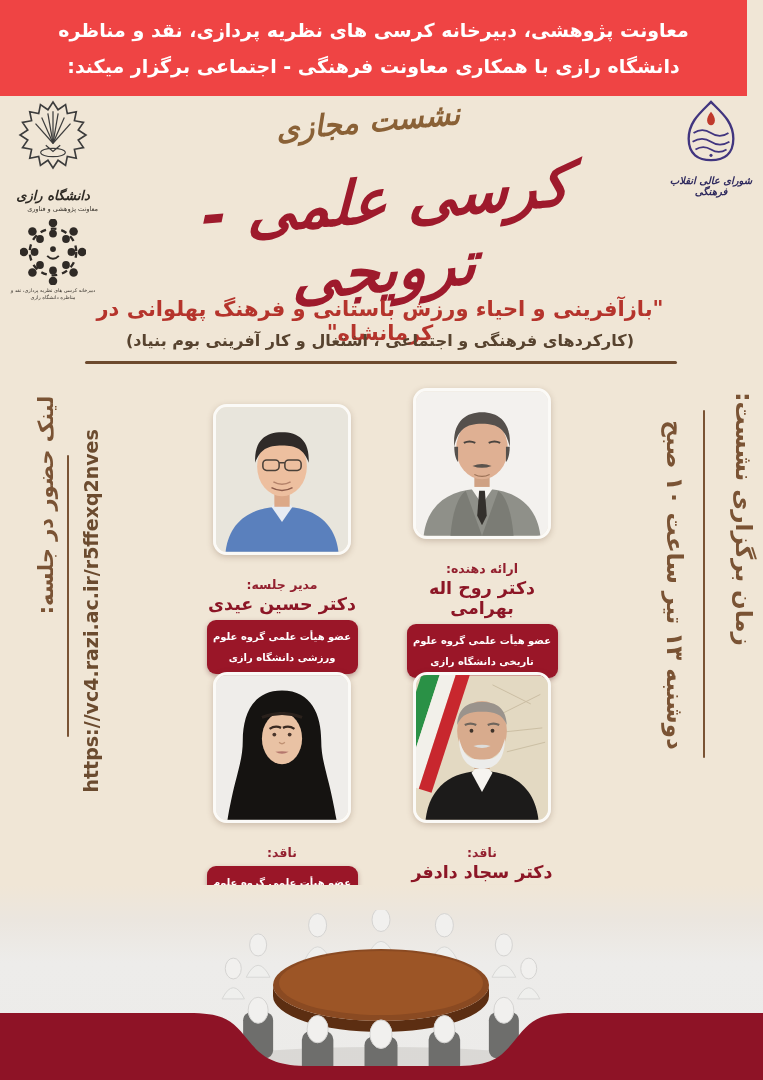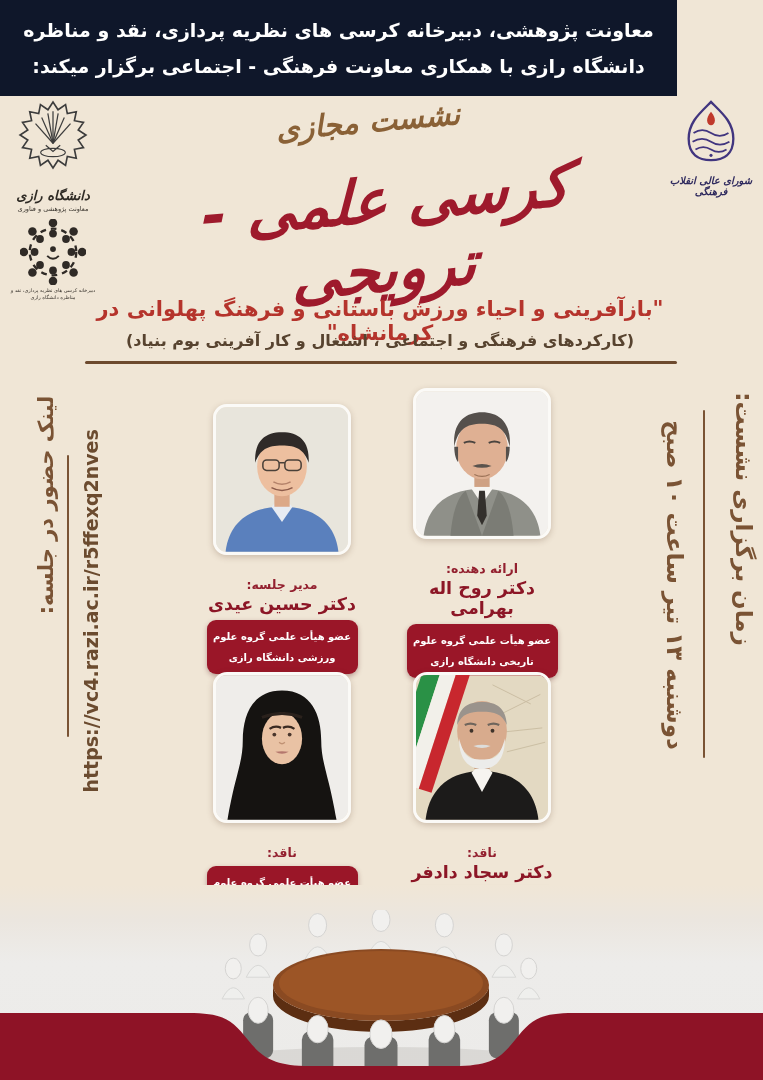--- a/index.html
+++ b/index.html
@@ -3,29 +3,29 @@
 <meta charset="utf-8">
 <style>
   html,body{margin:0;padding:0;background:#d8d4cc;}
   *{box-sizing:border-box;}
   #poster{
     position:relative;width:763px;height:1080px;margin:0 auto;overflow:hidden;
     background:#f0e6d6;font-family:"DejaVu Sans",sans-serif;
   }
   
   .header{
-    position:absolute;left:0;top:0;width:677px;height:96px;background:#0f172a;
+    position:absolute;left:0;top:0;width:747px;height:96px;background:#ef4444;
     color:#fff;text-align:center;padding-top:12px;
   }
   .header .h-line{font-weight:bold;font-size:19px;line-height:36px;direction:rtl;}
   
   .logo-left{position:absolute;left:8px;top:100px;width:90px;text-align:center;}
   .razi-emblem{display:block;margin:0 auto;}
   .razi-title{font-size:13px;font-weight:bold;color:#2e2a24;font-style:italic;margin-top:18px;direction:rtl;}
-  .razi-sub{font-size:6.5px;color:#3a352e;margin-top:2px;direction:rtl;}
+  .razi-sub{font-size:6.5px;color:#3a352e;margin-top:2px;direction:rtl;text-align:right;}
   .secretariat{display:block;margin:6px auto 0;}
   .secretariat-caption{font-size:5px;color:#3a352e;margin-top:2px;direction:rtl;line-height:7px;}
   
   .logo-right{position:absolute;right:10px;top:98px;width:84px;text-align:center;}
   .council-caption{font-size:10px;font-style:italic;font-weight:bold;color:#2f2a5e;margin-top:3px;direction:rtl;}
   
   .kicker{
     position:absolute;left:233px;top:104px;width:270px;text-align:center;
     font-size:30px;font-weight:bold;color:#8a6136;direction:rtl;
     transform:rotate(-5deg);font-style:italic;letter-spacing:1px;

